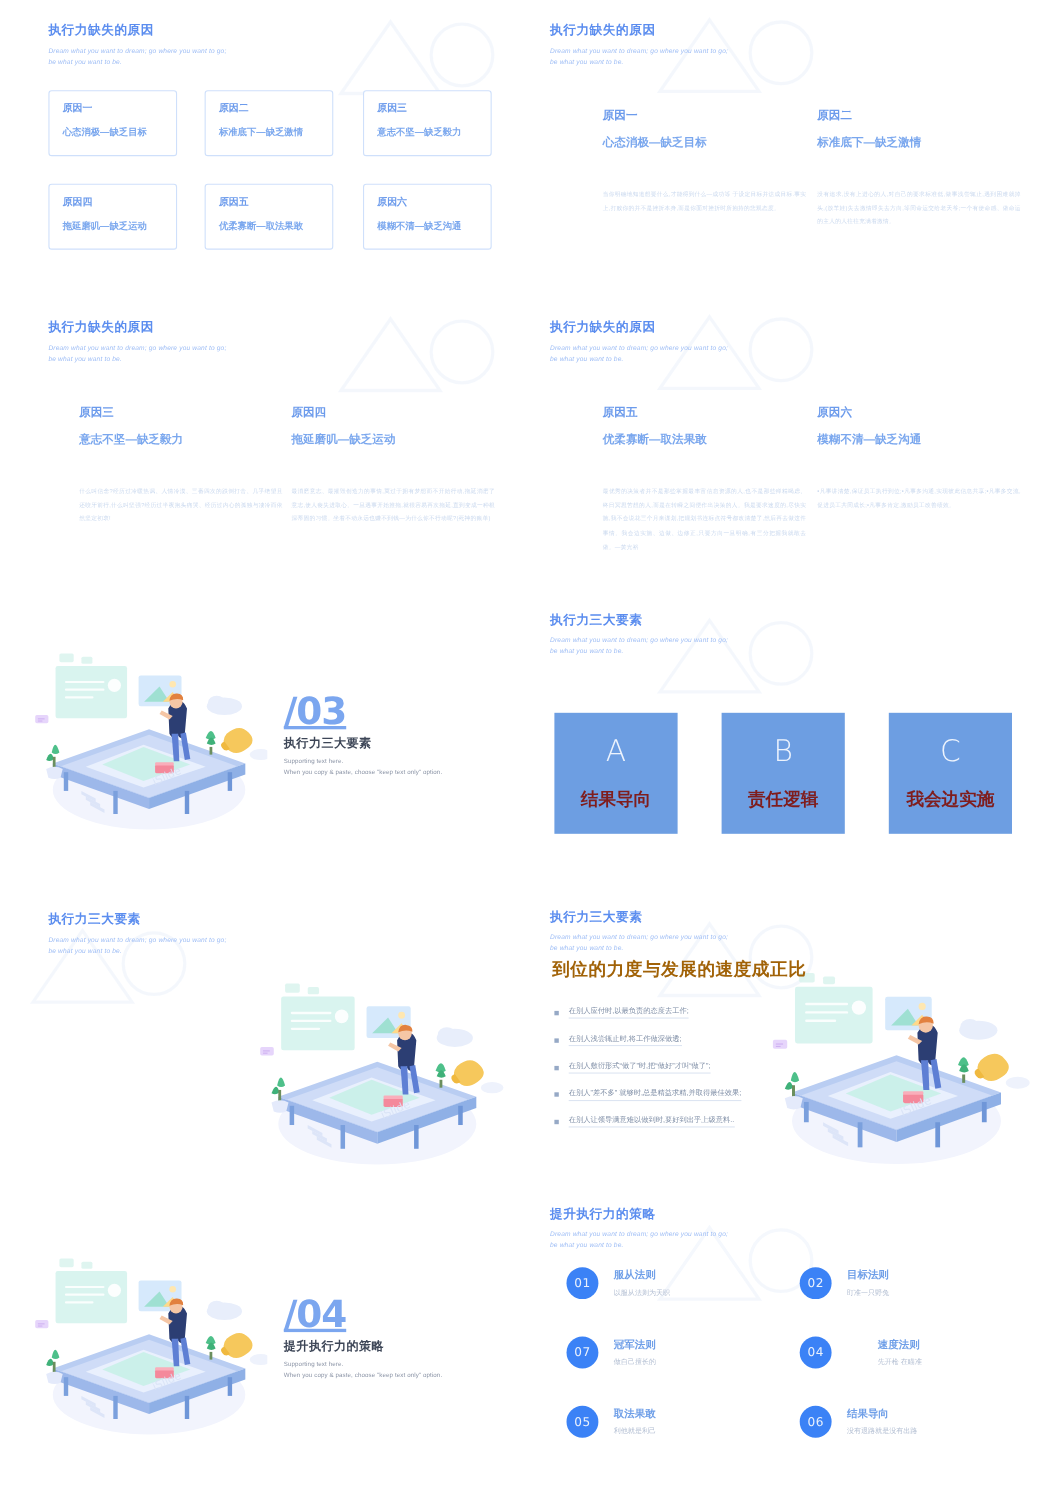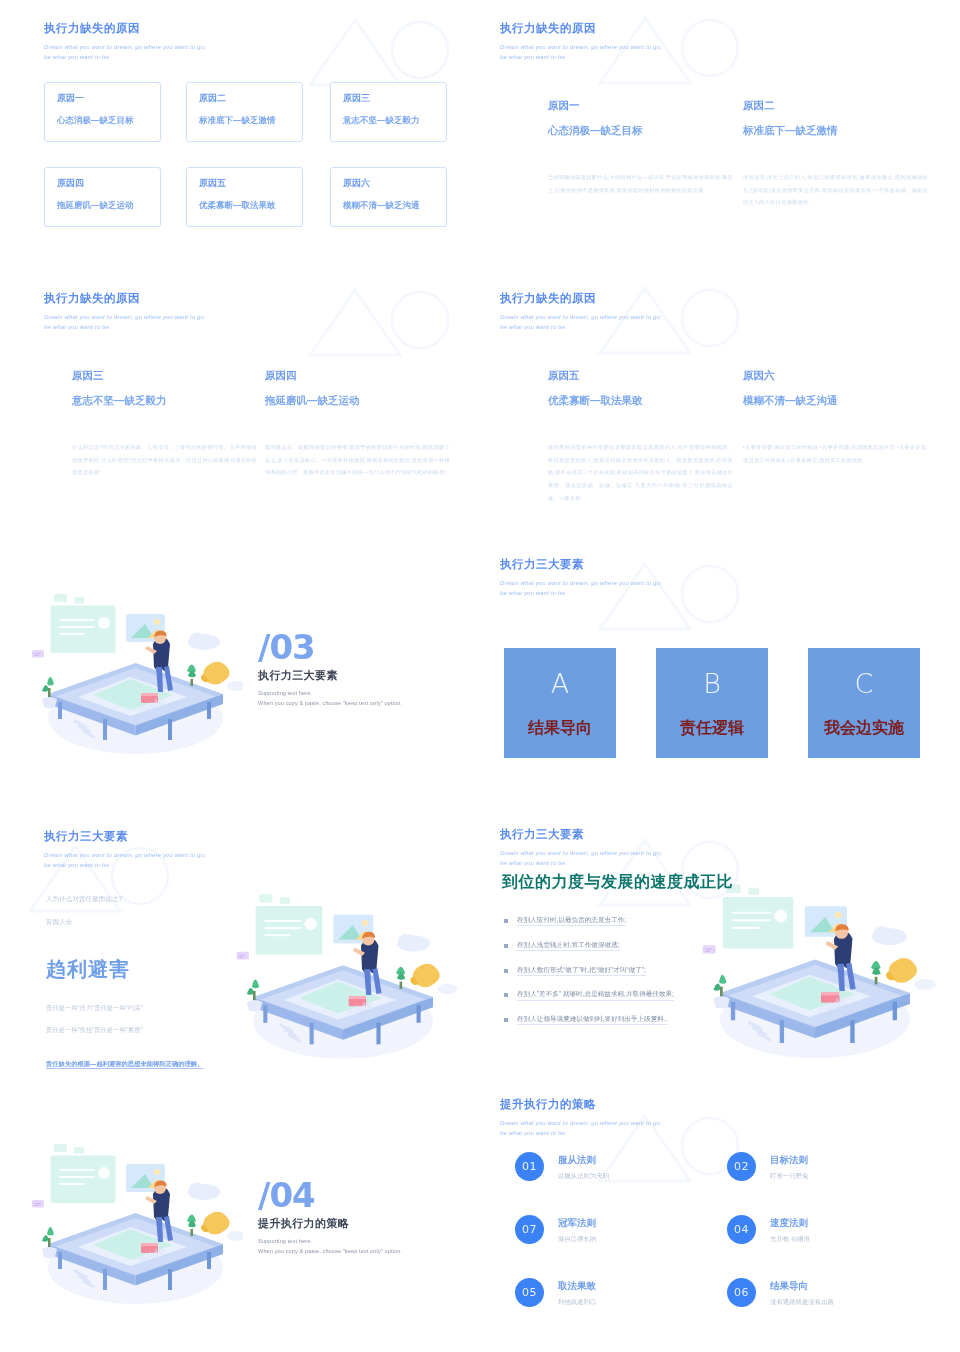--- a/index.html
+++ b/index.html
@@ -40,21 +40,21 @@
   .rc2 .n{font-size:10.5px;font-weight:bold;color:#6c9bec;margin-bottom:14px;line-height:1;}
   .rc2 .t{font-size:10.5px;font-weight:bold;color:#7aa7ee;line-height:1;}
   .rc2 .p{
     margin-top:36px;font-size:5.2px;color:#c9d8ee;line-height:2.45;
     letter-spacing:.25px;text-align:justify;
   }
 
   
   .sec-num{
     font-size:34px;font-weight:bold;color:#7ba6ef;line-height:.92;
-    letter-spacing:-1px;font-family:"DejaVu Sans",sans-serif;
+    letter-spacing:-1px;font-family:"DejaVu Sans",sans-serif;text-decoration:underline;
   }
   .sec-h{font-size:11px;font-weight:bold;color:#3d4657;margin-top:5px;letter-spacing:.4px;}
   .sec-s1{font-size:5.6px;color:#8b94a6;margin-top:7px;letter-spacing:.1px;}
   .sec-s2{font-size:5.6px;color:#8b94a6;margin-top:4px;letter-spacing:.1px;}
 
   
   .abc{position:absolute;width:112px;height:110px;background:#6d9ee2;}
   .abc .L{
     position:absolute;left:0;right:0;top:22px;text-align:center;
     font-size:27px;color:#eef4fd;font-weight:300;
@@ -65,21 +65,21 @@
     font-size:16px;color:#7f1d1d;font-weight:bold;line-height:1;
   }
 
   
   .qly-q{font-size:6.6px;color:#b9c6dc;line-height:1;}
   .qly-big{font-size:20px;font-weight:bold;color:#6f9fe8;line-height:1;letter-spacing:1px;}
   .qly-l{font-size:6.3px;color:#bcc8dd;line-height:1;}
   .qly-u{font-size:6.3px;color:#6f9fe8;font-weight:bold;line-height:1;border-bottom:1px solid #a9c5ef;display:inline-block;padding-bottom:1px;}
 
   
-  .blt-h{font-size:16px;font-weight:bold;color:#0f766e;letter-spacing:.5px;line-height:1;}
+  .blt-h{font-size:16px;font-weight:bold;color:#a16207;letter-spacing:.5px;line-height:1;}
   .blt{display:flex;align-items:flex-start;margin-bottom:14.5px;}
   .blt .sq{width:4px;height:4px;background:#96a9c6;margin:3px 9px 0 0;flex:0 0 auto;}
   .blt .tx{font-size:6.6px;color:#7f8ea6;line-height:1.1;border-bottom:1px solid #dde5f2;padding-bottom:2px;}
 
   
   .rule{position:absolute;display:flex;align-items:flex-start;}
   .rule .circ{
     width:29px;height:29px;border-radius:50%;background:#3b82f6;color:#eaf1fc;
     display:flex;align-items:center;justify-content:center;
     font-size:11px;font-family:"DejaVu Sans",sans-serif;letter-spacing:.5px;
@@ -365,28 +365,20 @@
         <ellipse cx="418" cy="196" rx="20" ry="10" fill="#eef2fc"></ellipse>
         <path d="M38 192 q6 -28 14 0 q-7 6 -14 0 Z" fill="#4ec08a"></path>
         <path d="M28 206 q8 -22 14 -2 q-6 6 -14 2 Z" fill="#3fb179"></path>
         <rect x="40" y="200" width="5" height="20" fill="#6b8f5e"></rect>
         <path d="M28 222 q16 -8 30 0 l-4 16 q-11 5 -22 0 Z" fill="#e4eafb"></path>
         <path d="M92 262 l26 14 l0 6 l-26 -14 Z" fill="#dde5f8"></path>
         <path d="M100 272 l26 14 l0 6 l-26 -14 Z" fill="#dde5f8"></path>
         <path d="M108 282 l26 14 l0 6 l-26 -14 Z" fill="#dde5f8"></path>
       </svg>
     </div>
-    <div style="position:absolute;left:46px;top:86px;width:220px;">
-      <div class="qly-q">人为什么对责任敬而远之?</div>
-      <div class="qly-q" style="margin-top:16px;">皆因人会</div>
-      <div class="qly-big" style="margin-top:34px;">趋利避害</div>
-      <div class="qly-l" style="margin-top:26px;">责任是一种“压力”责任是一种“约束”</div>
-      <div class="qly-l" style="margin-top:16px;">责任是一种”负担”责任是一种“累赘”</div>
-      <div style="margin-top:18px;"><span class="qly-u">责任缺失的根源—趋利避害的思想未能得到正确的理解。</span></div>
-    </div>
   </section>
 
   <section class="slide" style="left:480px;top:810px;width:480px;height:270px;">
     <div class="wm" style="left:110px;top:20px;width:160px;height:90px;">
       <svg width="160" height="90" viewBox="0 0 160 90">
           <path d="M10 75 L55 10 L100 75 Z" fill="none" stroke="#6d9ee2" stroke-width="3"></path>
           <circle cx="120" cy="40" r="28" fill="none" stroke="#6d9ee2" stroke-width="3"></circle>
         </svg>
     </div>
     <div style="position:absolute;left:20px;top:18px;">
@@ -564,21 +556,21 @@
       </div>
     </div>
 
     <div class="rule" style="left:35px;top:135px;">
       <div class="circ">07</div>
       <div>
         <div class="rt">冠军法则</div>
         <div class="rs">做自己擅长的</div>
       </div>
     </div>
-    <div class="rule" style="left:247px;top:135px;">
+    <div class="rule" style="left:247px;top:135px;gap:28px;">
       <div class="circ">04</div>
       <div>
         <div class="rt">速度法则</div>
         <div class="rs">先开枪 在瞄准</div>
       </div>
     </div>
 
     <div class="rule" style="left:35px;top:198px;justify-content:flex-end;">
       <div class="circ">05</div>
       <div>

